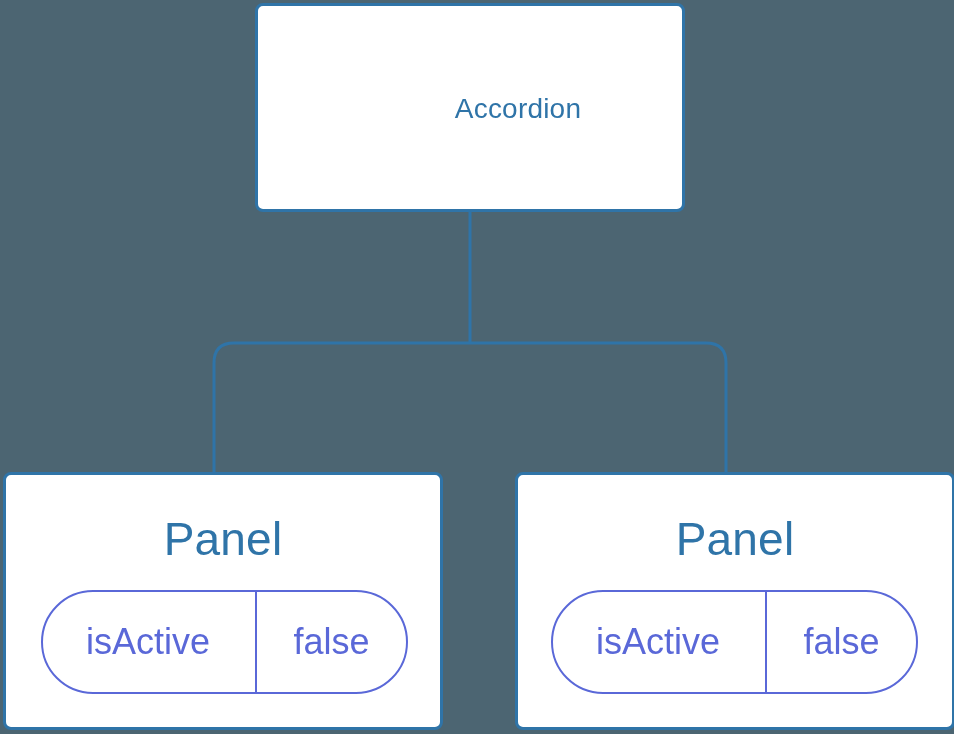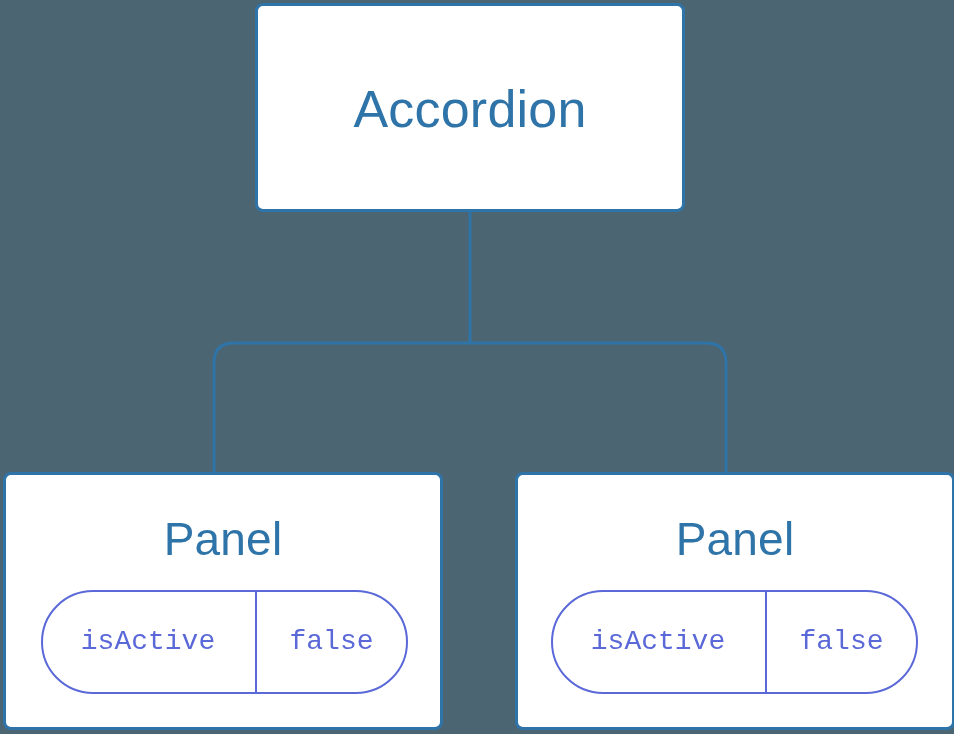--- a/index.html
+++ b/index.html
@@ -63,22 +63,23 @@
     left: 0;
     width: 100%;
     text-align: center;
     color: #2f74a8;
     font-weight: 400;
     letter-spacing: 0.2px;
     white-space: nowrap;
   }
   .node-root .node-title {
     top: 80px;
-    font-size: 52px;
+    font-size: 28px;
     line-height: 46px;
+    padding-left: 48px;
   }
   .node-child-left .node-title,
   .node-child-right .node-title {
     top: 44px;
     font-size: 46px;
     line-height: 40px;
   }
 
   
   .prop-pill {
@@ -102,25 +103,24 @@
     top: 115px;
     width: 367px;
     height: 104px;
   }
   .prop-key,
   .prop-value {
     display: flex;
     align-items: center;
     justify-content: center;
     color: #5a68d8;
-    font-size: 28px;
+    font-size: 36px;
     line-height: 40px;
     white-space: nowrap;
     box-sizing: border-box;
-    font-family: Liberation Mono, monospace;
   }
   .prop-key {
     flex: 0 0 214px;
     border-right: 2px solid #5a68d8;
     padding-right: 2px;
   }
   .prop-value {
     flex: 1 1 auto;
   }
 </style>

